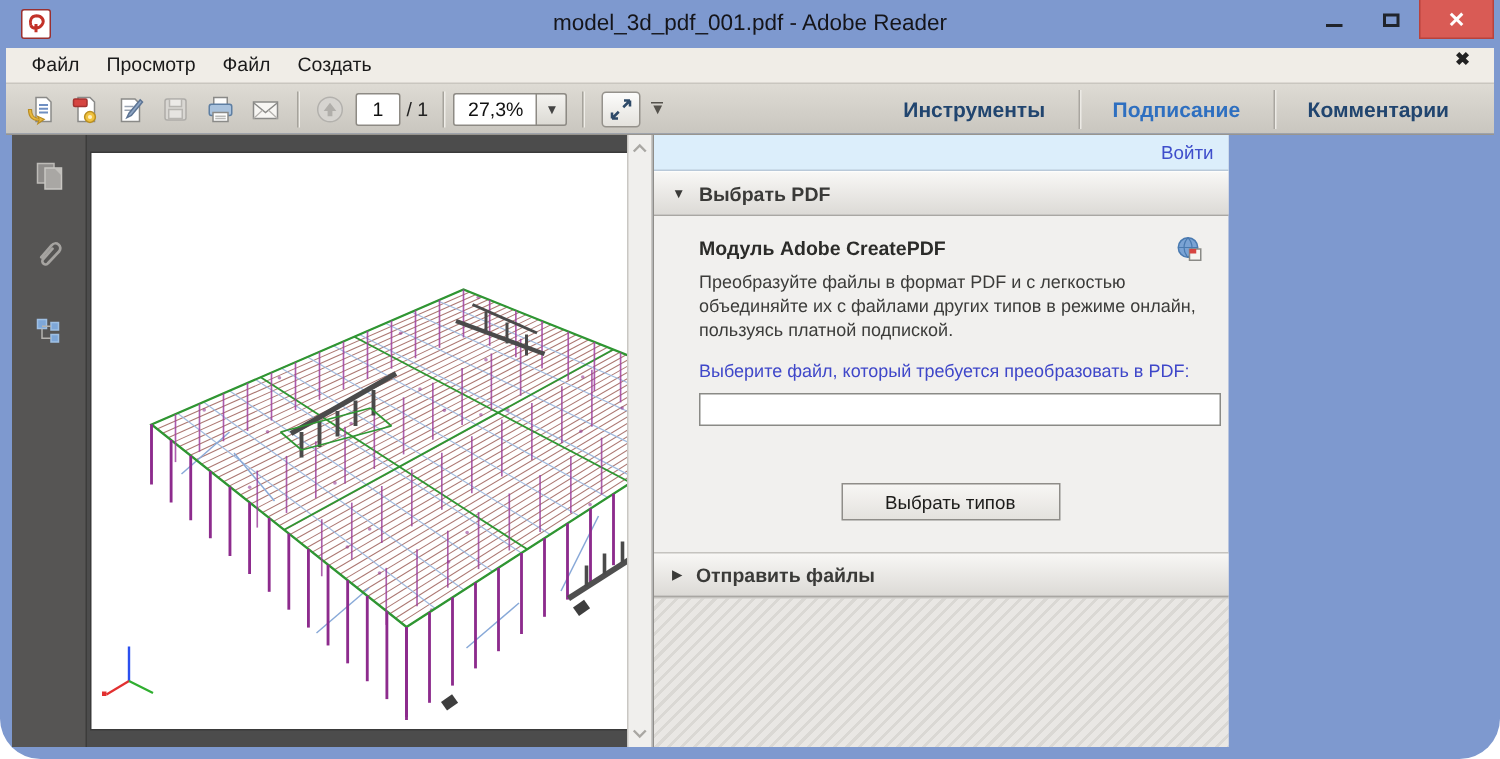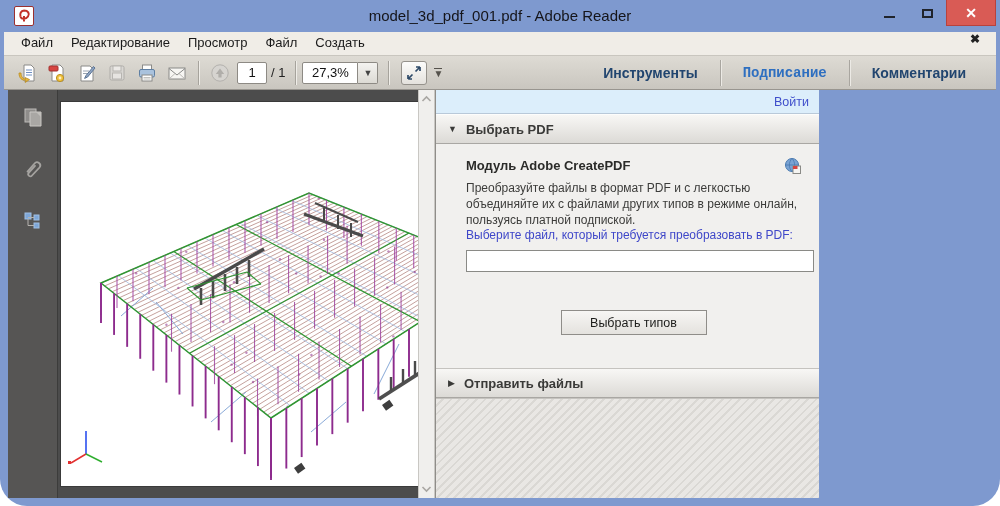--- a/index.html
+++ b/index.html
@@ -30,21 +30,21 @@
   .tb-sep { width:1px; height:24px; background:#a6a39c; margin:0 6px; box-shadow:1px 0 0 #efede8; }
   .page-box { width:30px; height:22px; background:#fff; border:1px solid #8d8a84; border-radius:2px; text-align:center; font-size:13px; color:#111; line-height:20px; margin:0 4px 0 2px; }
   .page-total { font-size:13px; color:#222; margin-right:4px; }
   .zoom-box { width:56px; height:22px; background:#fff; border:1px solid #8d8a84; border-radius:2px 0 0 2px; text-align:center; font-size:13px; color:#111; line-height:20px; }
   .zoom-drop { width:20px; height:22px; background:linear-gradient(#f4f3f0,#dcdad4); border:1px solid #8d8a84; border-left:none; border-radius:0 2px 2px 0; display:flex; align-items:center; justify-content:center; font-size:9px; color:#444; }
   .fit-btn { width:26px; height:24px; background:linear-gradient(#fcfcfb,#e4e2dd); border:1px solid #95928c; border-radius:3px; display:flex; align-items:center; justify-content:center; margin-left:6px; }
   .more-chevron { font-size:10px; color:#55524c; margin-left:6px; line-height:8px; text-align:center; }
   .more-chevron .bar { display:block; width:8px; border-top:1.5px solid #55524c; margin:0 auto 1px auto; }
   .tb-nav { margin-left:auto; display:flex; align-items:center; height:100%; }
   .nav-btn { font-size:14px; font-weight:bold; color:#21456f; padding:16px 22px; height:100%; display:flex; align-items:center; cursor:default; }
-  .nav-btn.accent { color:#2e6fc0;font-family:Liberation Mono, monospace; }
+  .nav-btn.accent { color:#2e6fc0; }
   .nav-sep { width:1px; height:26px; background:#a9a6a0; box-shadow:1px 0 0 #eceae5; }
 
   
   .main { position:absolute; left:8px; top:90px; width:811px; height:408px; display:flex; }
 
   .sidebar { width:50px; background:#565554; border-right:1px solid #3c3c3b; display:flex; flex-direction:column; align-items:center; padding-top:14px; gap:26px; }
   .side-icon { width:26px; height:26px; display:flex; align-items:center; justify-content:center; cursor:default; }
 
   .docarea { flex:1; background:#4c4c4c; position:relative; overflow:hidden; }
   .page { position:absolute; left:3px; top:12px; width:535px; height:384px; background:#fff; box-shadow:0 0 0 1px #3a3a3a; }
@@ -55,21 +55,21 @@
   
   .rightpanel { width:384px; background:#f1f0ee; border-left:1px solid #8f8d89; display:flex; flex-direction:column; font-size:12px; }
   .signin-bar { height:24px; background:#dceefb; border-bottom:1px solid #b9c9d9; display:flex; align-items:center; justify-content:flex-end; padding:0 10px; }
   .signin-link { color:#3f4ecb; font-size:12.5px; cursor:default; }
   .panel-header { height:30px; background:linear-gradient(#f8f7f5,#dcdad6); border-top:1px solid #fdfdfc; border-bottom:1px solid #a9a7a3; display:flex; align-items:center; padding:0 12px; gap:9px; cursor:default; }
   .panel-header .tri { font-size:9px; color:#3a3a38; }
   .panel-header .htxt { font-size:13px; font-weight:bold; color:#3a3a38; }
   .panel-body { padding:14px 18px 0 30px; position:relative; height:224px; }
   .module-title { font-size:13px; font-weight:bold; color:#2b2b29; margin-bottom:8px; }
   .module-icon { position:absolute; right:16px; top:12px; }
-  .module-desc { font-size:12px; color:#3c3c3a; line-height:1.32; width:352px; }
+  .module-desc { font-size:12px; color:#3c3c3a; line-height:1.32; width:352px; margin-bottom:12px; }
   .file-label { font-size:12px; color:#3f47c9; margin-bottom:8px; }
   .file-input { width:348px; height:22px; border:1px solid #8a8a86; background:#fff; font-size:12px; padding:0 4px; font-family:"Liberation Sans",sans-serif; }
   .choose-btn { display:block; margin:38px auto 0 auto; width:146px; height:25px; background:linear-gradient(#f7f6f4,#e4e2de); border:1px solid #8f8d89; font-size:12.5px; color:#1c1c1a; font-family:"Liberation Sans",sans-serif; cursor:default; }
   .hatch { flex:1; border-top:1px solid #c5c3bf;
     background:repeating-linear-gradient(135deg,#e9e7e4 0 4px,#dad8d4 4px 6px); }
 </style>
 </head>
 <body>
 
 <div class="window">
@@ -87,21 +87,20 @@
         </div>
       <div class="win-btn max">
           <span></span>
         </div>
       <div class="win-btn close">✕</div>
     </div>
   </div>
 
   <div class="menubar">
     <span class="menu-item">Файл</span>
-    <span class="menu-item">Редактирование</span>
     <span class="menu-item">Просмотр</span>
     <span class="menu-item">Файл</span>
     <span class="menu-item">Создать</span>
     <span class="menu-close">✖</span>
   </div>
 
   <div class="toolbar">
     <div class="tb-btn">
       <svg width="22" height="22" viewBox="0 0 22 22">
           <path d="M8 3h7l3 3v13H8z" fill="#fff" stroke="#8a8a88"></path>

